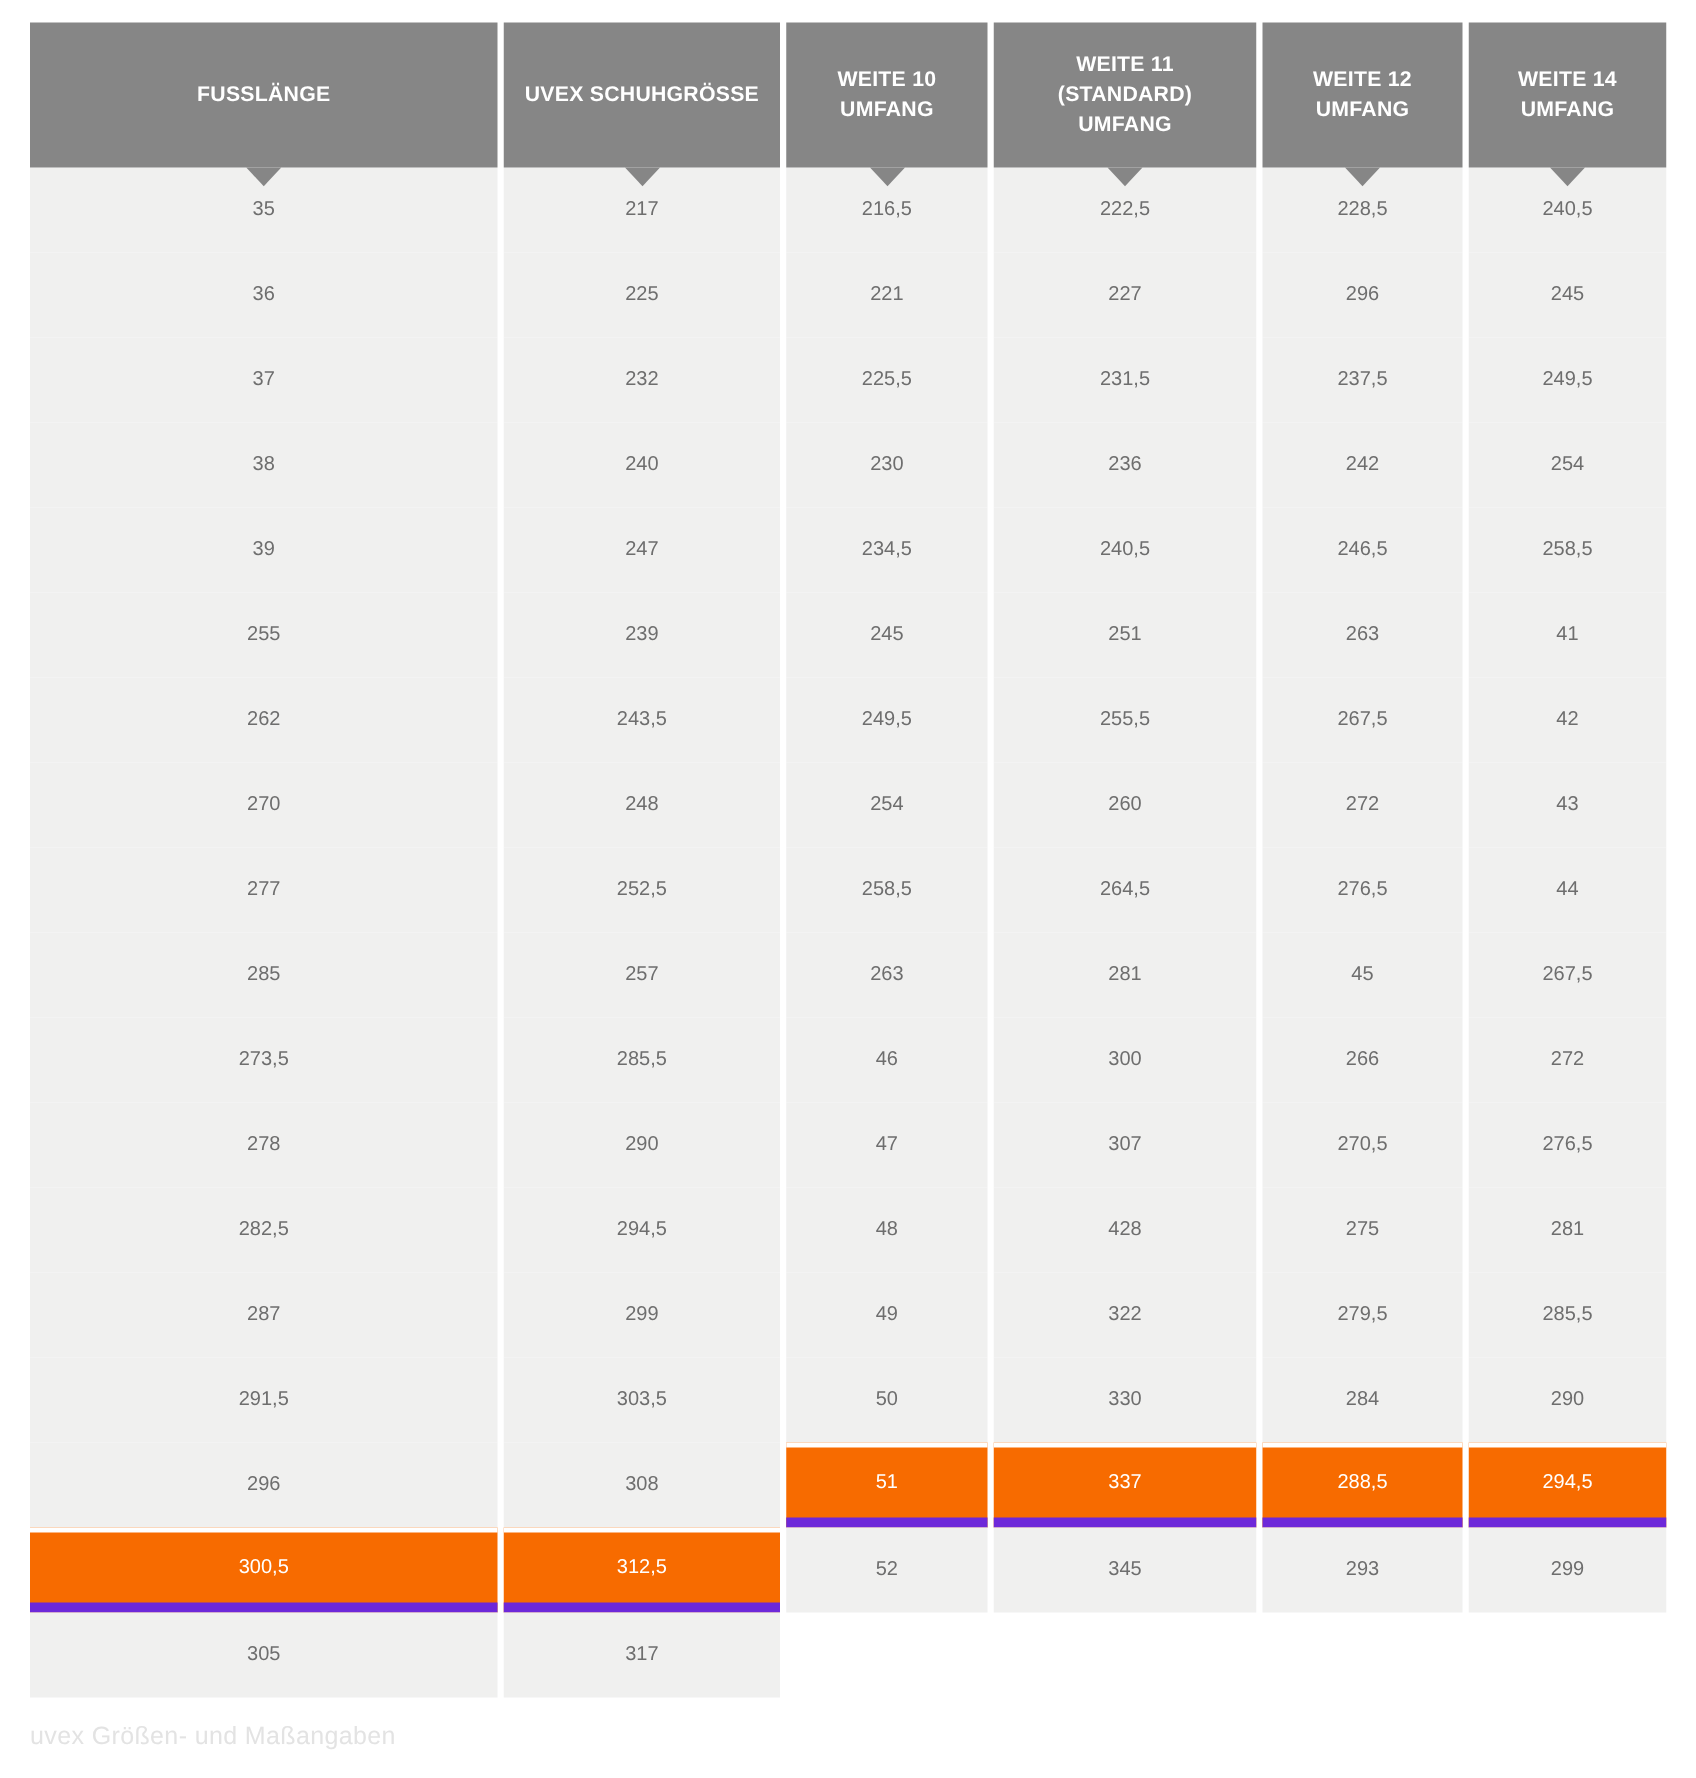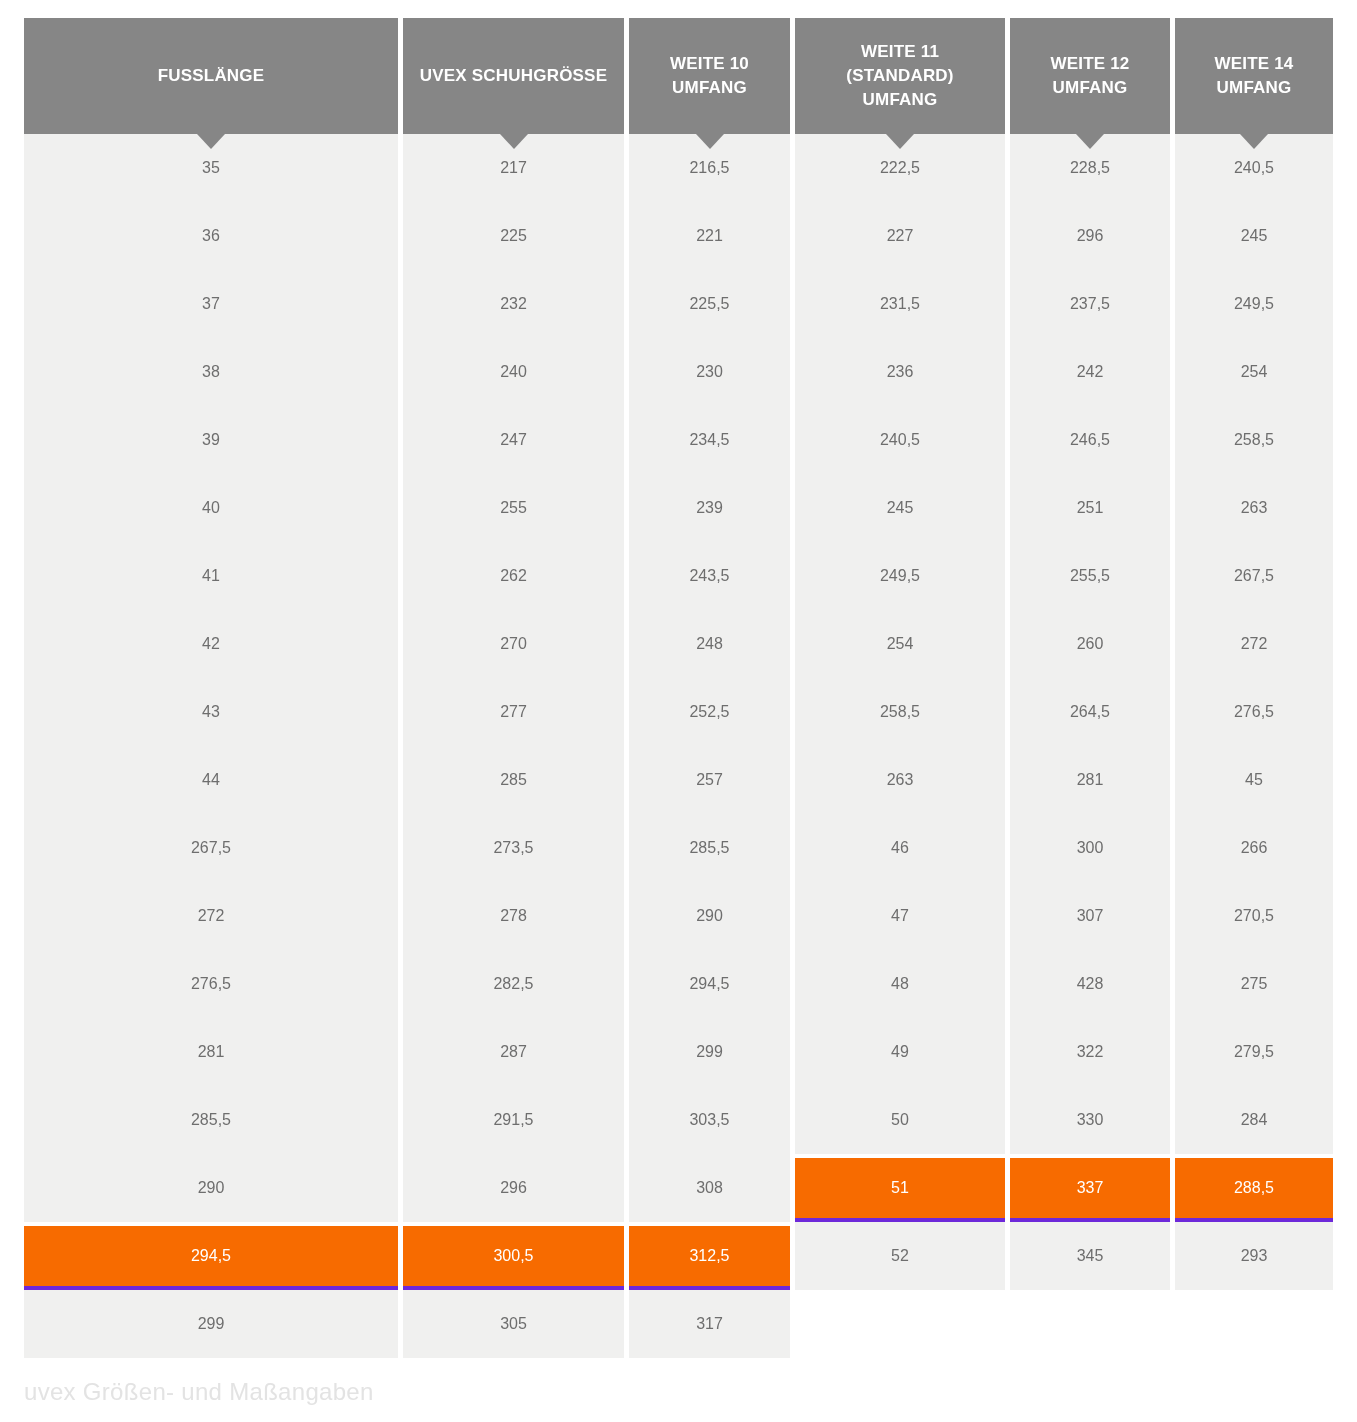--- a/index.html
+++ b/index.html
@@ -57,27 +57,27 @@
     font-size: 16px;
     display: flex;
     align-items: center;
     justify-content: center;
     box-sizing: border-box;
   }
   .cell.highlight {
     background: #f76b00;
     color: #ffffff;
     border-top: 4px solid #ffffff;
-    border-bottom: 4px solid #6d28d9;
+    border-bottom: 8px solid #6d28d9;
   }
   #table-caption {
     position: absolute;
     left: 24px;
     top: 1378px;
-    font-size: 24px;
+    font-size: 20px;
     color: #e3e3e3;
     letter-spacing: 0.3px;
   }
 </style>
 </head>
 <body>
 
 <div id="page">
   <div id="size-table">
       <div class="header-cell">
@@ -132,21 +132,20 @@
       <div class="cell">230</div>
       <div class="cell">236</div>
       <div class="cell">242</div>
       <div class="cell">254</div>
       <div class="cell">39</div>
       <div class="cell">247</div>
       <div class="cell">234,5</div>
       <div class="cell">240,5</div>
       <div class="cell">246,5</div>
       <div class="cell">258,5</div>
-      <div class="cell">40</div>
       <div class="cell">255</div>
       <div class="cell">239</div>
       <div class="cell">245</div>
       <div class="cell">251</div>
       <div class="cell">263</div>
       <div class="cell">41</div>
       <div class="cell">262</div>
       <div class="cell">243,5</div>
       <div class="cell">249,5</div>
       <div class="cell">255,5</div>

